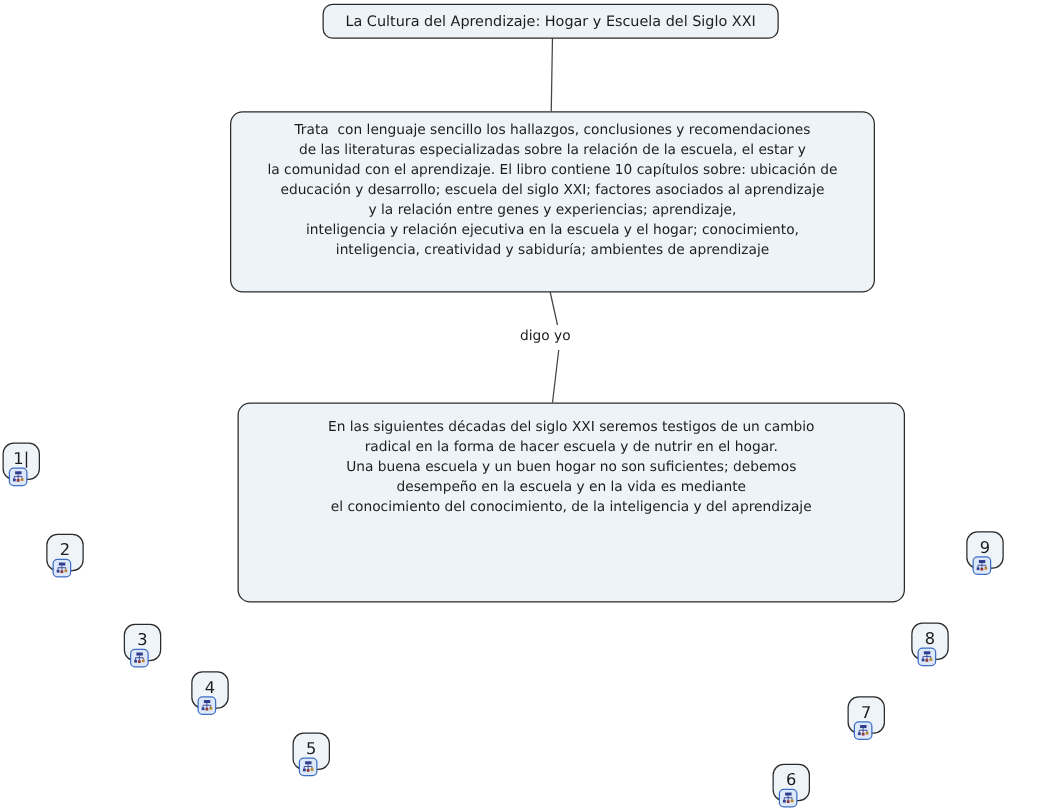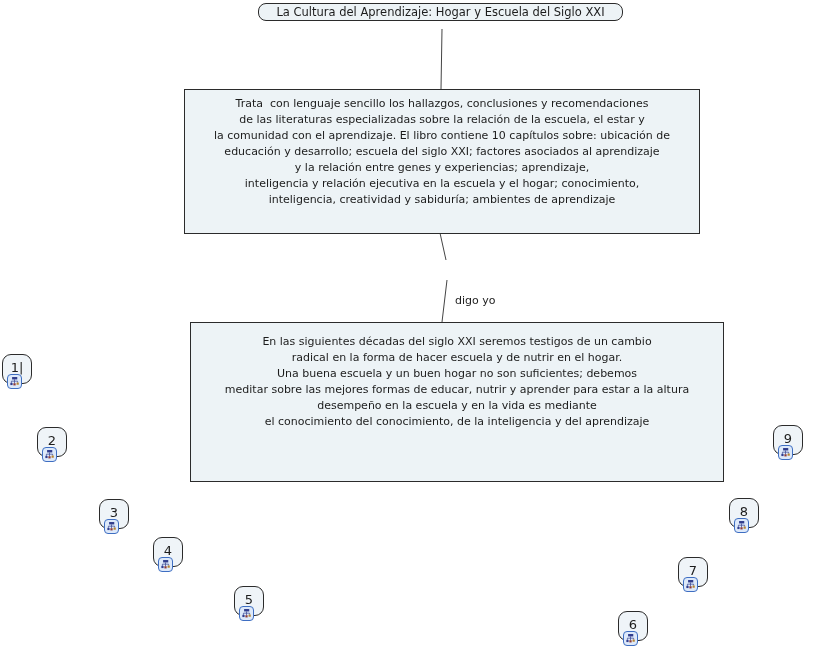--- a/index.html
+++ b/index.html
@@ -17,27 +17,27 @@
   }
   .links {
     position: absolute;
     left: 0; top: 0;
     pointer-events: none;
   }
   .node {
     position: absolute;
     background: #edf3f6;
     border: 1.4px solid #2b2b2b;
-    border-radius: 0;
+    border-radius: 10px;
     color: #1c1c1c;
     box-sizing: border-box;
     text-align: center;
   }
   .title-node {
-    height: 18px;
+    height: 28px;
     border-radius: 8px;
     display: flex;
     align-items: center;
     justify-content: center;
     font-size: 11.5px;
   }
   .big-node {
     font-size: 11px;
     line-height: 16px;
     padding-top: 6px;
@@ -101,27 +101,26 @@
   <div class="node big-node" style="left:184px; top:89px; width:516px; height:145px;">
     <div class="box-line">Trata  con lenguaje sencillo los hallazgos, conclusiones y recomendaciones</div>
     <div class="box-line">de las literaturas especializadas sobre la relación de la escuela, el estar y</div>
     <div class="box-line">la comunidad con el aprendizaje. El libro contiene 10 capítulos sobre: ubicación de</div>
     <div class="box-line">educación y desarrollo; escuela del siglo XXI; factores asociados al aprendizaje</div>
     <div class="box-line">y la relación entre genes y experiencias; aprendizaje,</div>
     <div class="box-line">inteligencia y relación ejecutiva en la escuela y el hogar; conocimiento,</div>
     <div class="box-line">inteligencia, creatividad y sabiduría; ambientes de aprendizaje</div>
   </div>
 
-  <div class="linking-phrase" style="left:455px; top:262px;margin-top:32px;">digo yo</div>
+  <div class="linking-phrase" style="left:416px; top:262px;">digo yo</div>
 
   <div class="node big-node" style="left:190px; top:322px; width:534px; height:160px; padding-top:11px;">
     <div class="box-line">En las siguientes décadas del siglo XXI seremos testigos de un cambio</div>
     <div class="box-line">radical en la forma de hacer escuela y de nutrir en el hogar.</div>
     <div class="box-line">Una buena escuela y un buen hogar no son suficientes; debemos</div>
-    <div class="box-line">meditar sobre las mejores formas de educar, nutrir y aprender para estar a la altura</div>
     <div class="box-line">desempeño en la escuela y en la vida es mediante</div>
     <div class="box-line">el conocimiento del conocimiento, de la inteligencia y del aprendizaje</div>
   </div>
 
   <div class="cnode" style="left: 2px; top: 354px;">
     <span class="num">1|</span>
     <span class="resource-icon">
         <svg viewBox="0 0 16 16" width="11" height="11">
           <rect x="4.5" y="1.5" width="7.5" height="3.5" fill="#303c8c"></rect>
           <path d="M8 5v2.5M3.5 7.5h9M3.5 7.5V10M8 7.5v3M12.5 7.5v2" stroke="#303c8c" stroke-width="1" fill="none"></path>

